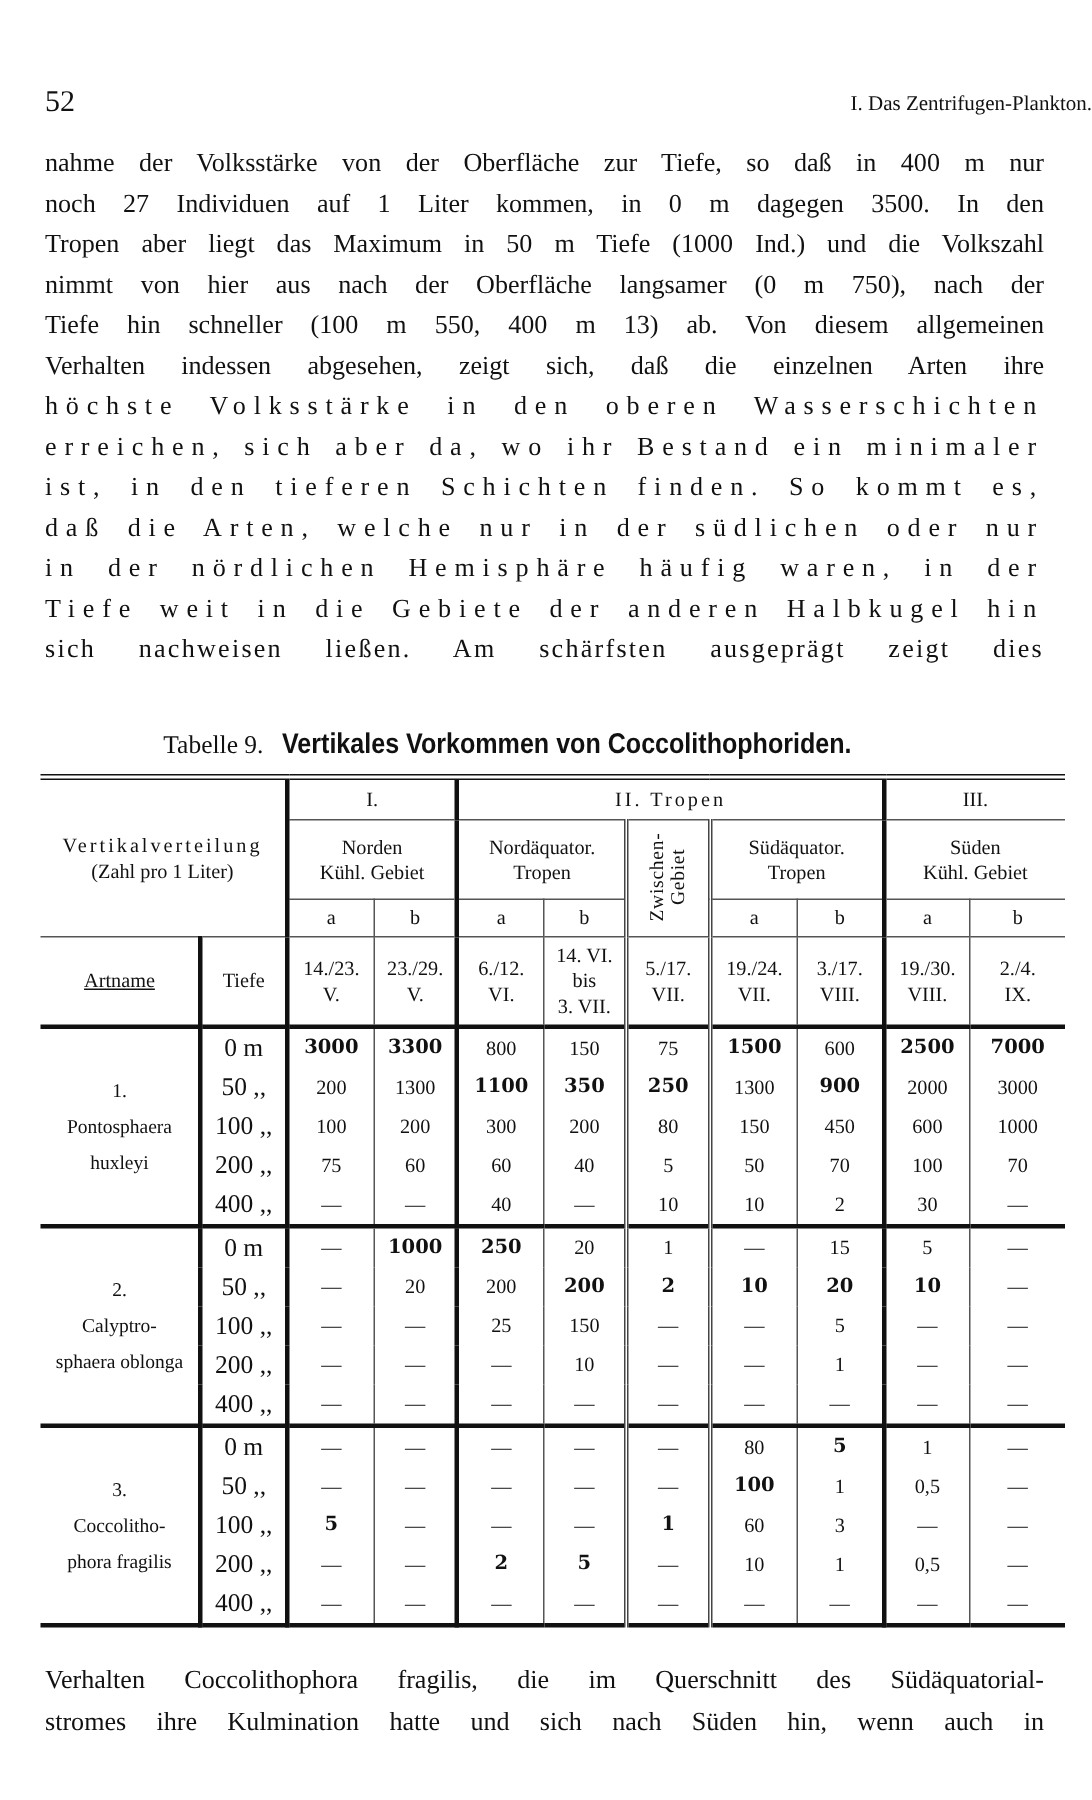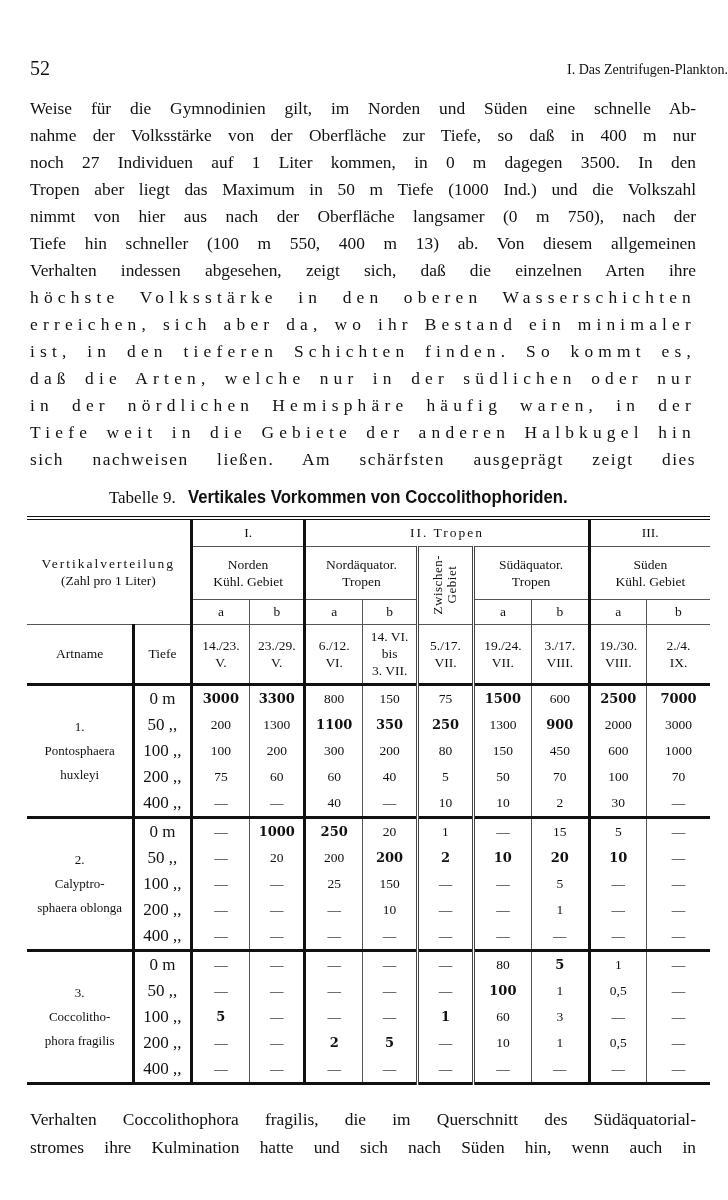--- a/index.html
+++ b/index.html
@@ -30,21 +30,20 @@
   .hdr { font-size:13.5px; line-height:17px; }
   .date { font-size:13.5px; line-height:17px; }
 </style>
 </head>
 <body>
 
 <div class="abs page-number">52</div>
 <div class="abs running-head">I. Das Zentrifugen-Plankton.</div>
 
 <div class="abs body-text" style="top:95px;">
-  <span class="line">Weise für die Gymnodinien gilt, im Norden und Süden eine schnelle Ab-</span>
   <span class="line">nahme der Volksstärke von der Oberfläche zur Tiefe, so daß in 400 m nur</span>
   <span class="line">noch 27 Individuen auf 1 Liter kommen, in 0 m dagegen 3500. In den</span>
   <span class="line">Tropen aber liegt das Maximum in 50 m Tiefe (1000 Ind.) und die Volkszahl</span>
   <span class="line">nimmt von hier aus nach der Oberfläche langsamer (0 m 750), nach der</span>
   <span class="line">Tiefe hin schneller (100 m 550, 400 m 13) ab. Von diesem allgemeinen</span>
   <span class="line">Verhalten indessen abgesehen, zeigt sich, daß die einzelnen Arten ihre</span>
   <span class="line spaced">höchste Volksstärke in den oberen Wasserschichten</span>
   <span class="line spaced">erreichen, sich aber da, wo ihr Bestand ein minimaler</span>
   <span class="line spaced">ist, in den tieferen Schichten finden. So kommt es,</span>
   <span class="line spaced">daß die Arten, welche nur in der südlichen oder nur</span>
@@ -114,21 +113,21 @@
     <td class="hdr thick-r">b</td>
     <td class="hdr">a</td>
     <td class="hdr dbl-r">b</td>
     <td class="hdr">a</td>
     <td class="hdr thick-r">b</td>
     <td class="hdr">a</td>
     <td class="hdr" style="border-right:none;">b</td>
   </tr>
 
   <tr style="height:60px;" class="">
-    <td class="hdr thick-b" style="border-left:none;border-right:3px solid #111;">Artname</td>
+    <td class="hdr thick-b" style="border-left:none;border-right:3px solid #111;text-decoration:underline;">Artname</td>
     <td class="hdr thick-r thick-b">Tiefe</td>
     <td class="thick-b">
           <div class="date">14./23.</div>
           <div class="date">V.</div>
         </td>
     <td class="thick-b thick-r">
           <div class="date">23./29.</div>
           <div class="date">V.</div>
         </td>
     <td class="thick-b">

